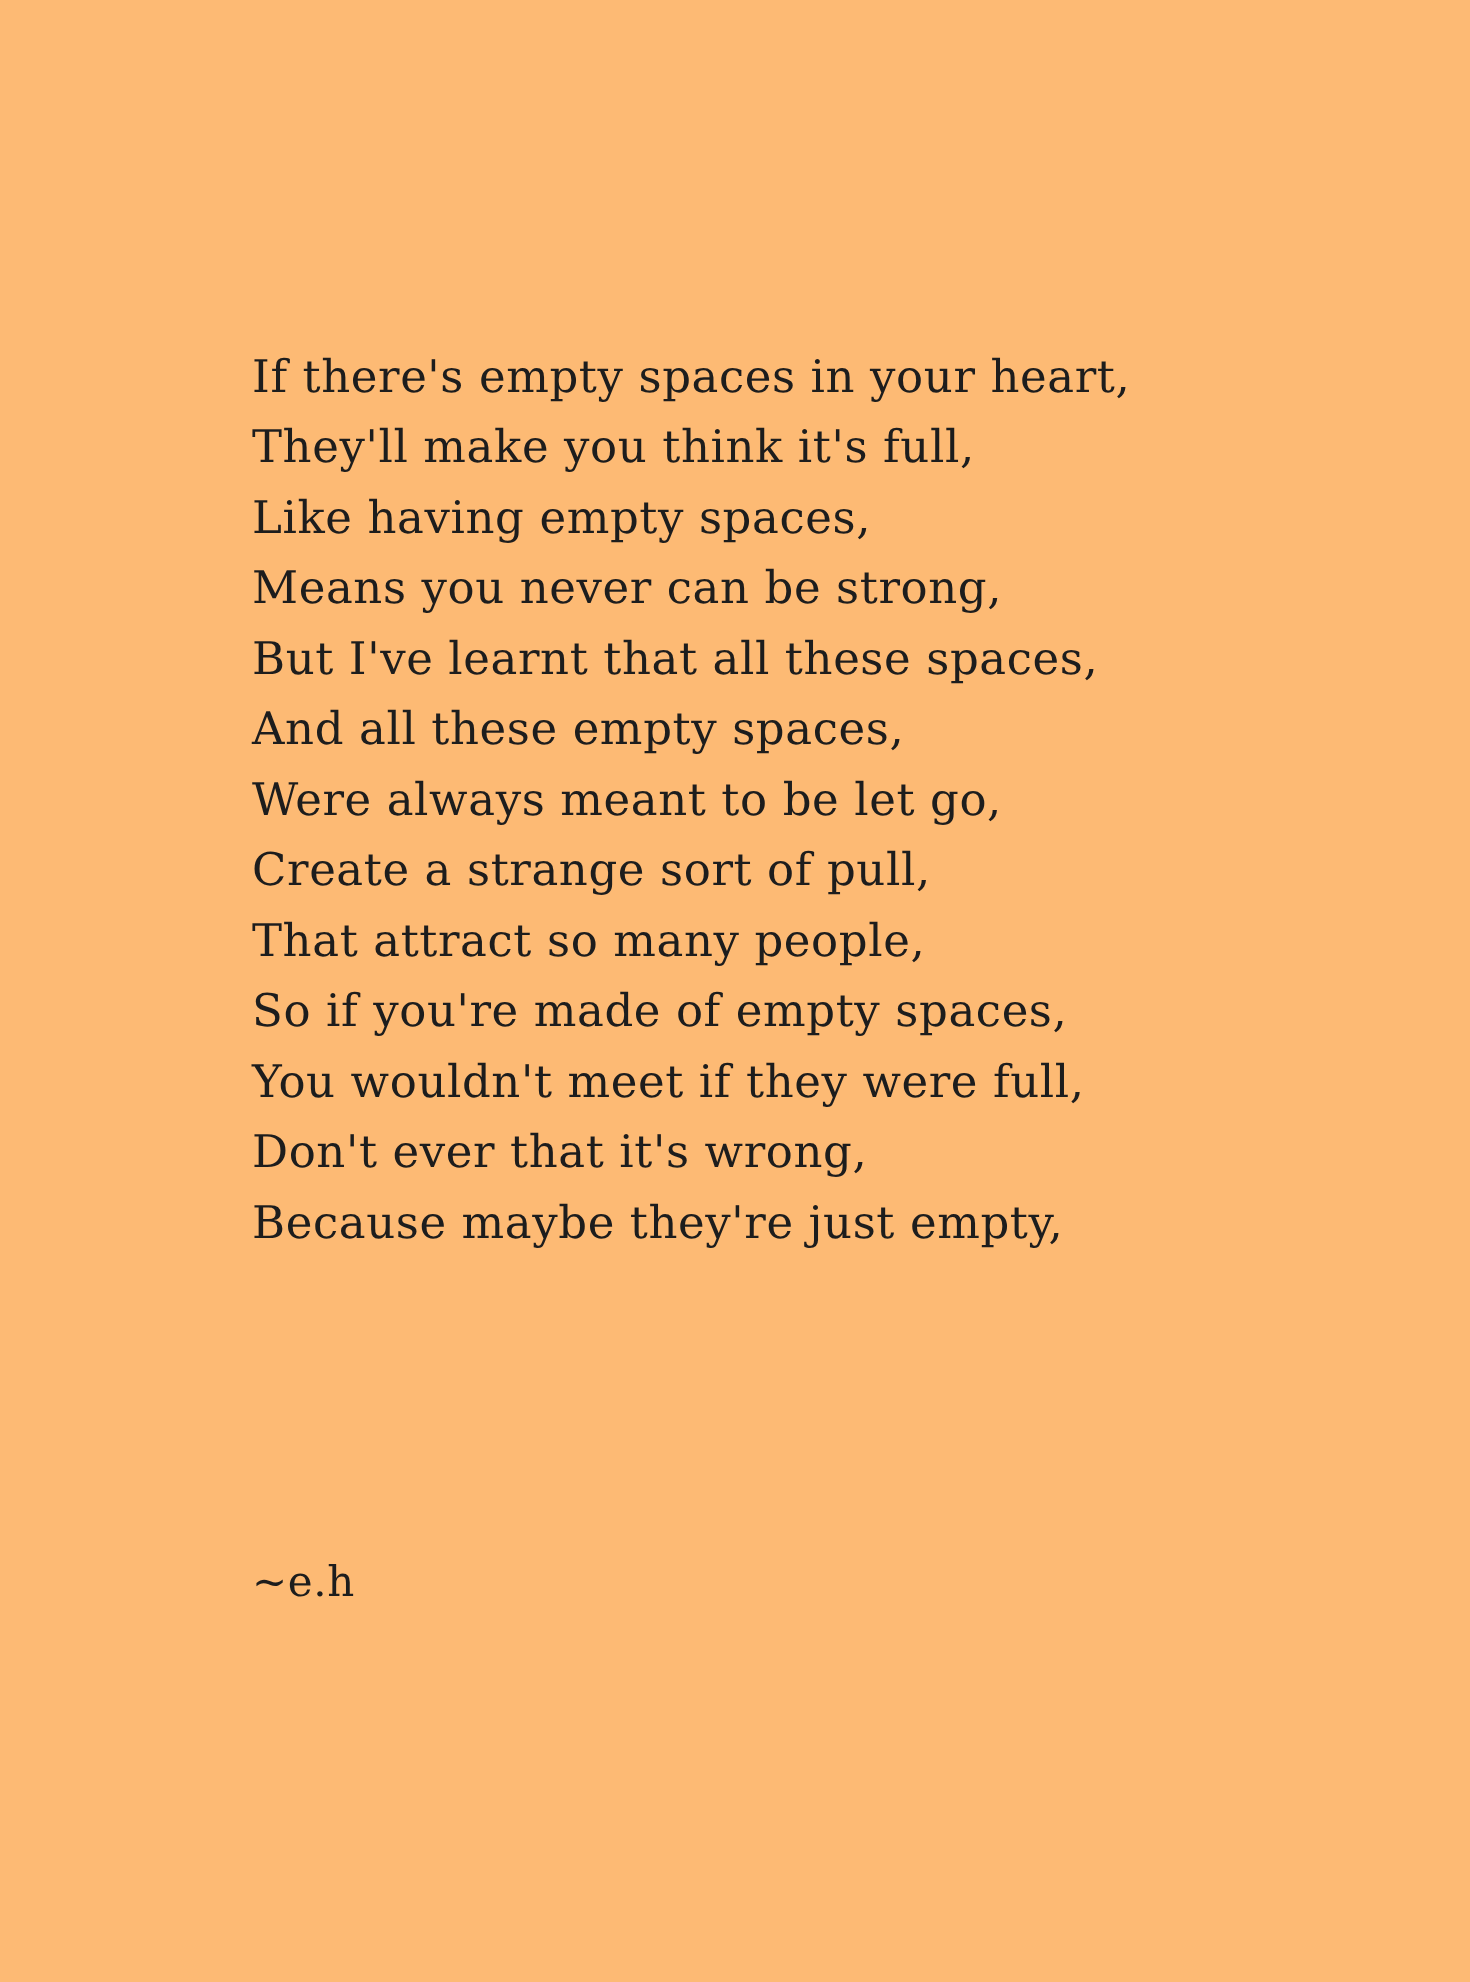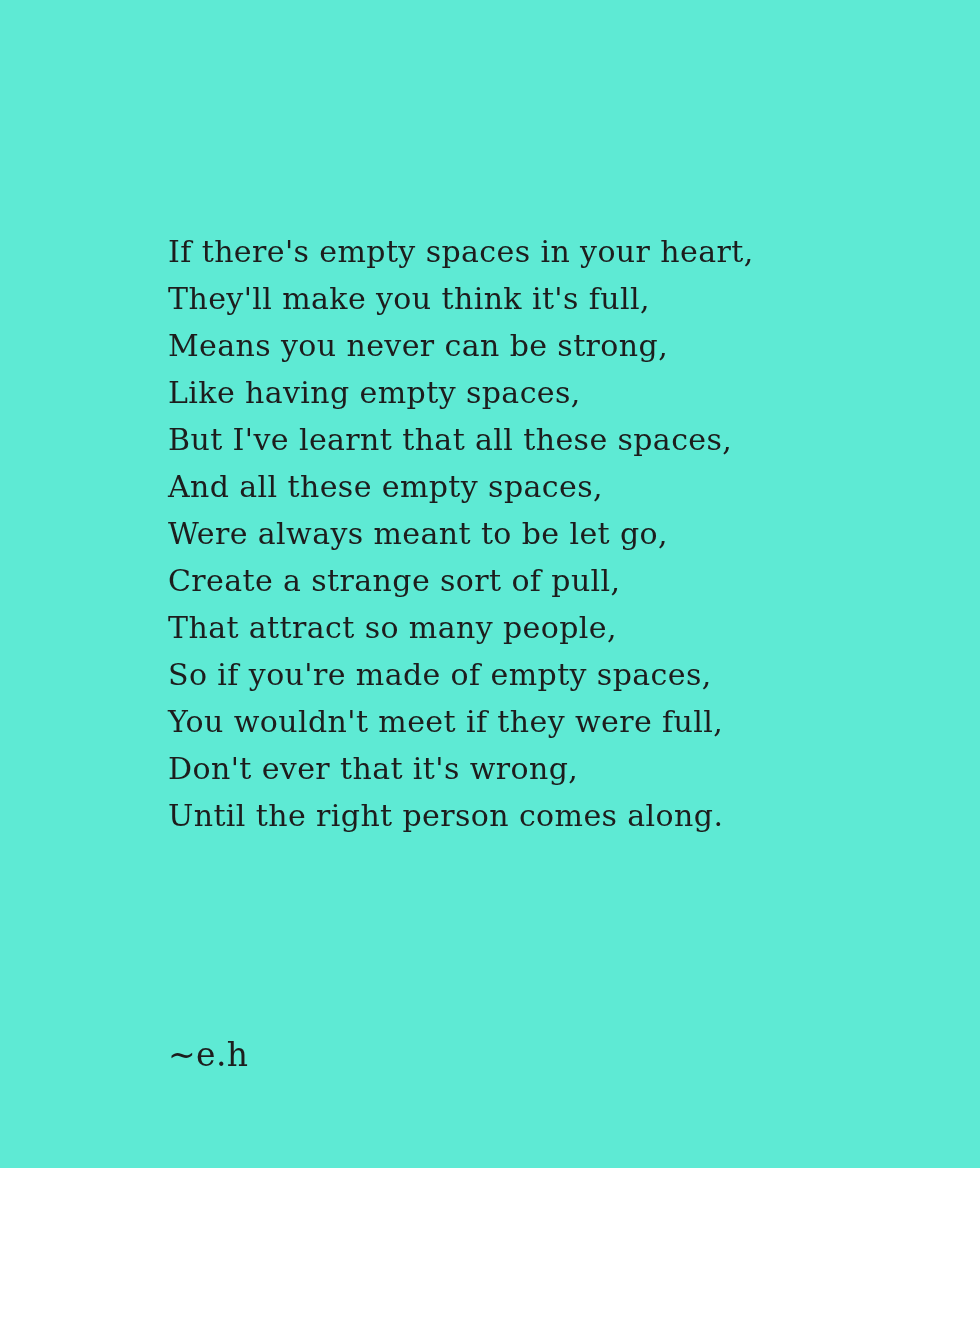--- a/index.html
+++ b/index.html
@@ -9,22 +9,22 @@
   body {
     width: 980px;
     height: 1321px;
     background: #ffffff;
     font-family: "DejaVu Serif", serif;
     overflow: hidden;
   }
   .page {
     position: relative;
     width: 980px;
-    height: 1168px;
-    background: #5eead4;
+    height: 1321px;
+    background: #fdba74;
     box-sizing: border-box;
   }
   .poem {
     position: absolute;
     left: 168px;
     top: 228px;
     width: 700px;
   }
   .poem-line {
     font-family: "DejaVu Serif", serif;
@@ -32,40 +32,40 @@
     line-height: 47px;
     color: #1d1d1d;
     letter-spacing: 0.4px;
     white-space: pre;
   }
   .signature {
     position: absolute;
     left: 168px;
     top: 1035px;
     font-family: "DejaVu Serif", serif;
-    font-size: 33px;
+    font-size: 28px;
     line-height: 40px;
     color: #1d1d1d;
     letter-spacing: 0.4px;
     white-space: pre;
   }
 </style>
 </head>
 <body>
 
 <div class="page">
   <div class="poem">
     <div class="poem-line">If there's empty spaces in your heart,</div>
     <div class="poem-line">They'll make you think it's full,</div>
+    <div class="poem-line">Like having empty spaces,</div>
     <div class="poem-line">Means you never can be strong,</div>
-    <div class="poem-line">Like having empty spaces,</div>
     <div class="poem-line">But I've learnt that all these spaces,</div>
     <div class="poem-line">And all these empty spaces,</div>
     <div class="poem-line">Were always meant to be let go,</div>
     <div class="poem-line">Create a strange sort of pull,</div>
     <div class="poem-line">That attract so many people,</div>
     <div class="poem-line">So if you're made of empty spaces,</div>
     <div class="poem-line">You wouldn't meet if they were full,</div>
     <div class="poem-line">Don't ever that it's wrong,</div>
-    <div class="poem-line">Until the right person comes along.</div>
+    <div class="poem-line">Because maybe they're just empty,</div>
   </div>
   <div class="signature">~e.h</div>
 </div>
 
 </body></html>

